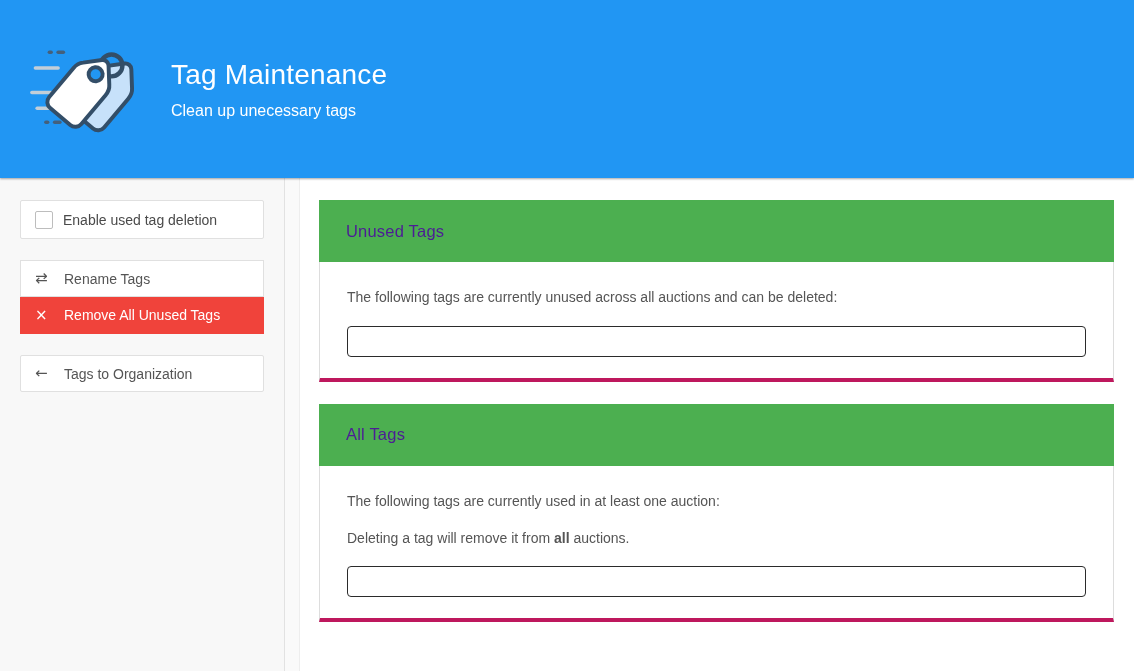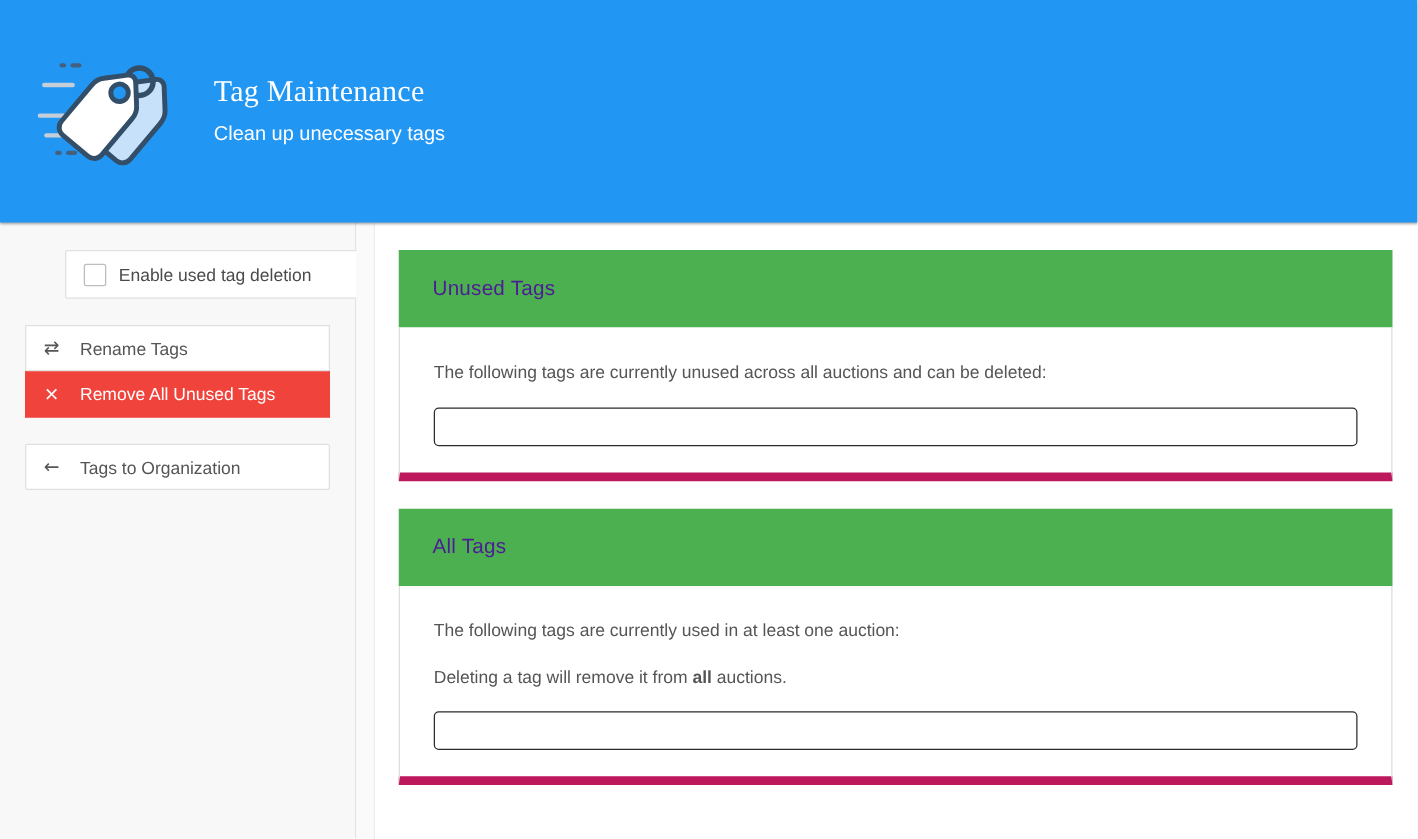--- a/index.html
+++ b/index.html
@@ -19,39 +19,39 @@
   .topbar{
     height:178px;background:var(--blue);
     display:flex;align-items:center;
     padding-left:30px;
     box-shadow:0 1px 2px rgba(0,0,0,.35);
     position:relative;z-index:2;
   }
   .brand-icon{width:107px;height:100px;flex:0 0 auto;display:flex;align-items:center;}
   .titles{margin-left:34px;}
   .page-title{
-    margin:0 0 11px 0;color:#fff;font-size:24px;font-weight:500;letter-spacing:.2px;font-family:Liberation Serif, serif;
+    margin:0 0 11px 0;color:#fff;font-size:28px;font-weight:500;letter-spacing:.2px;
   }
   .page-subtitle{color:#fff;font-size:16px;font-weight:400;}
 
   
   .content{display:flex;height:493px;background:#fff;}
 
   
   .sidebar{
     width:285px;flex:0 0 auto;background:#f8f8f8;
     border-right:1px solid #e2e2e2;
     padding:22px 20px 0 20px;
   }
   .gutter{
     width:15px;flex:0 0 auto;background:#fafafa;border-right:1px solid #eeeeee;
   }
   .checkbox-card{
     height:39px;width:100%;background:#fff;border:1px solid #e0e0e0;border-radius:2px;
-    display:flex;align-items:center;padding:0 14px;margin-bottom:21px;cursor:pointer;margin-left:32px;
+    display:flex;align-items:center;padding:0 14px;margin-bottom:21px;cursor:pointer;
   }
   .cb{
     appearance:none;-webkit-appearance:none;
     width:18px;height:18px;border:1px solid #bdbdbd;border-radius:2px;background:#fff;
     margin:0 10px 0 0;flex:0 0 auto;cursor:pointer;
   }
   .cb:checked{background:var(--blue);}
   .cb-label{font-size:14px;color:#4a4a4a;}
 
   .btn-group{margin-bottom:21px;}
@@ -74,21 +74,21 @@
   
   .main{flex:1 1 auto;background:#fff;padding:22px 20px 0 19px;}
   .panel{margin-bottom:22px;}
   .panel-header{
     background:var(--green);color:#4c1d95;height:62px;
     display:flex;align-items:center;padding:0 27px;
     font-size:16.5px;font-weight:400;letter-spacing:.2px;
   }
   .panel-body{
     background:#fff;border:1px solid #dddddd;border-top:none;
-    border-bottom:7px solid #be185d;
+    border-bottom:4px solid #be185d;
     padding:27px 27px 21px 27px;
   }
   .panel-body p{
     margin:0 0 20px 0;font-size:14px;line-height:1.2;color:#555;
   }
   .panel-body p.note{}
   .tag-input{
     display:block;width:100%;height:31px;
     border:1px solid #2b2b2b;border-radius:4px;background:#fff;
     padding:0 10px;font-size:14px;color:#333;outline:none;

